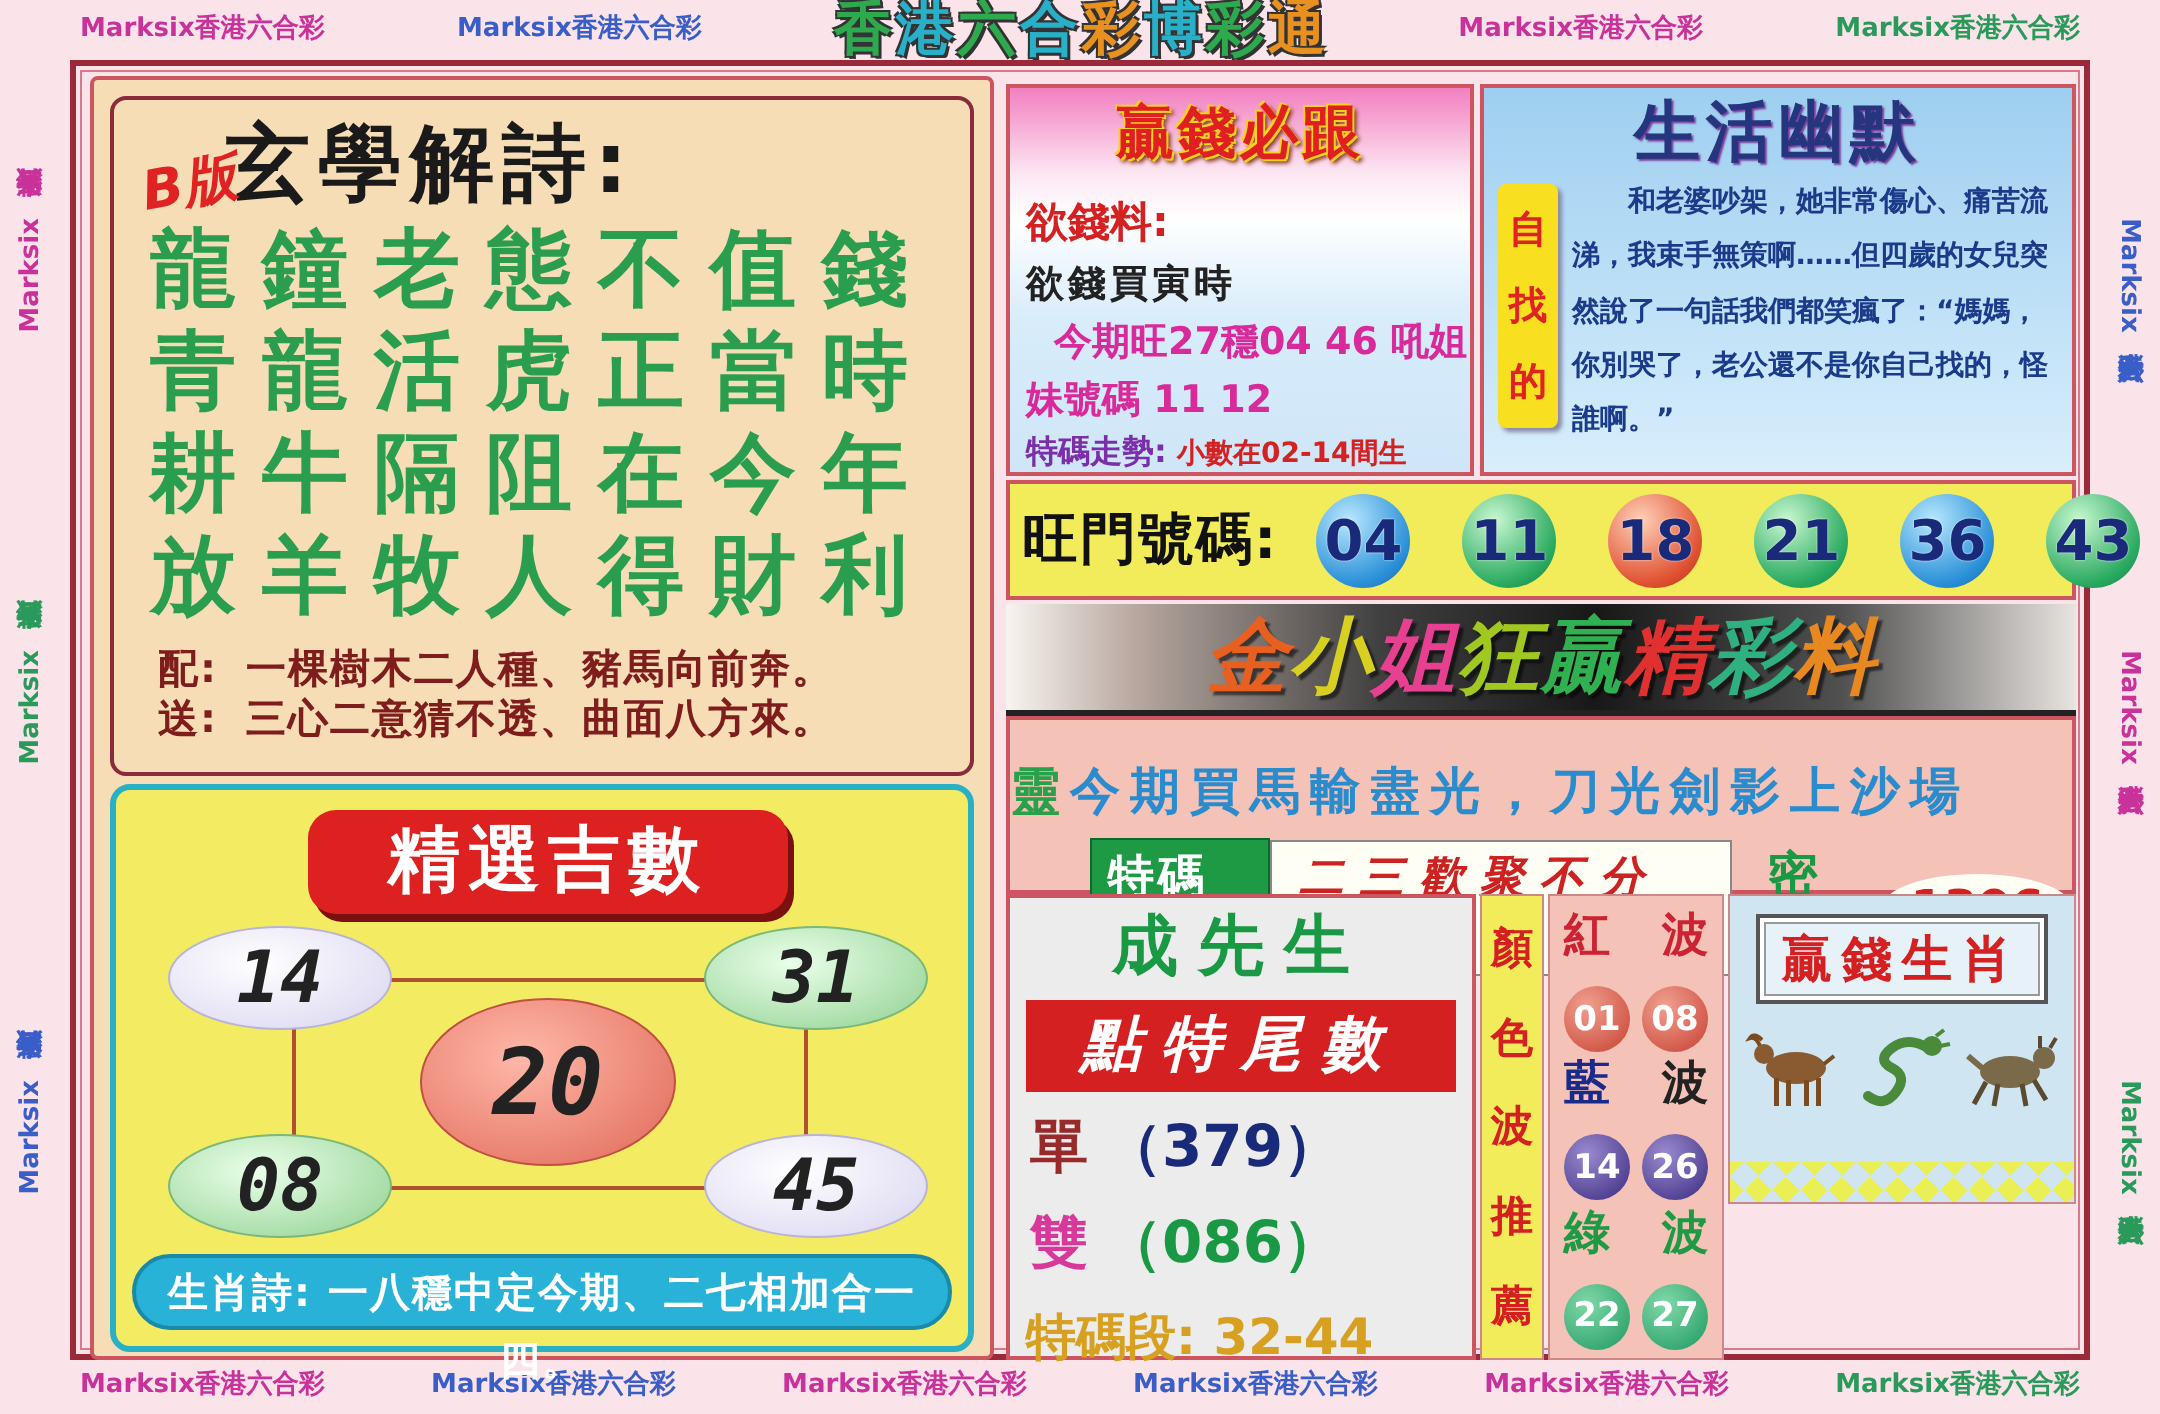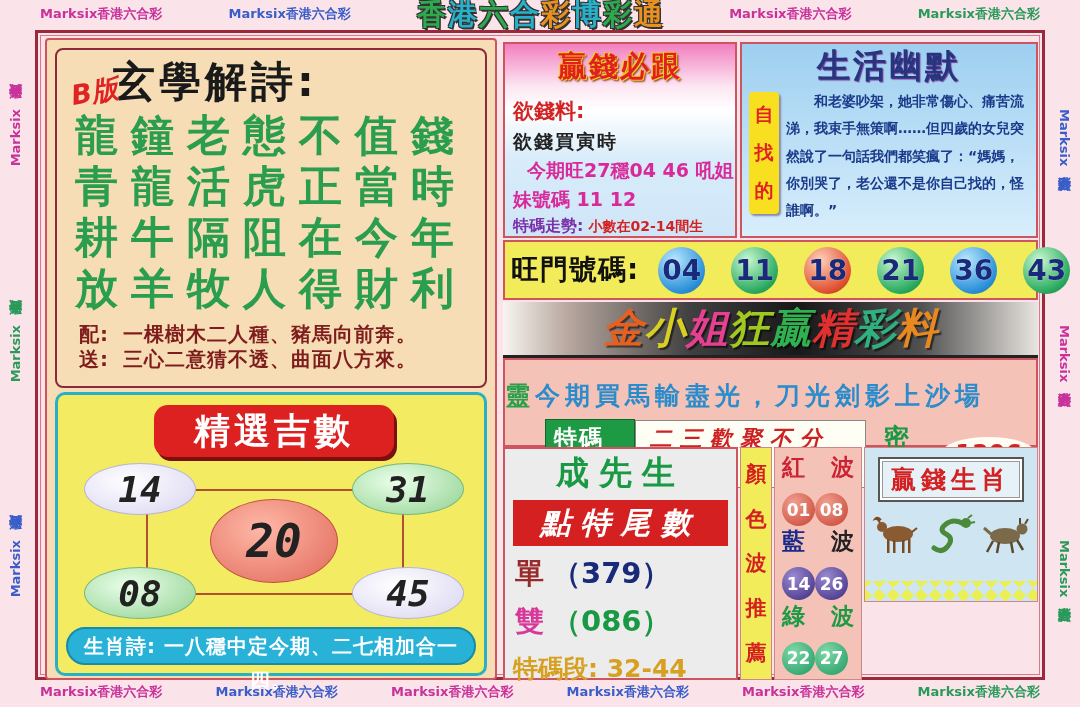--- a/index.html
+++ b/index.html
@@ -134,21 +134,21 @@
 
   .wave-strip { position:absolute; left:740px; top:447px; width:32px; height:233px;
     background:#f3ec5a; border:1px solid #cc8888;
     display:flex; flex-direction:column; align-items:center; justify-content:space-around; padding:4px 0; }
   .wave-strip span { color:#d42020; font-size:21px; font-weight:bold; }
 
   .waves { position:absolute; left:774px; top:447px; width:88px; height:233px;
     background:#f4c2b6; border:1px solid #cc8888; padding:4px 7px;
     display:flex; flex-direction:column; justify-content:space-around; }
   .wave-chars { display:flex; justify-content:space-between; font-size:23px; font-weight:bold; }
-  .wave-circles { display:flex; margin-top:10px; }
+  .wave-circles { display:flex; justify-content:space-between; margin-top:10px; }
   .wcircle { width:33px; height:33px; border-radius:50%; display:flex; align-items:center;
     justify-content:center; font-size:17px; font-weight:bold; color:#fff; }
   .wred .wave-chars { color:#cc2233; }
   .wblue .wave-chars span:first-child { color:#1a2a8a; } .wblue .wave-chars span:last-child { color:#222; }
   .wgreen .wave-chars { color:#1e9944; }
   .wc-red { background:radial-gradient(circle at 35% 30%, #f0a090, #c84030); }
   .wc-blue { background:radial-gradient(circle at 35% 30%, #9a8ad0, #3a2a80); }
   .wc-green { background:radial-gradient(circle at 35% 30%, #80d8a8, #1e9960); }
 
   .zodiac { position:absolute; left:864px; top:447px; width:174px; height:155px;

